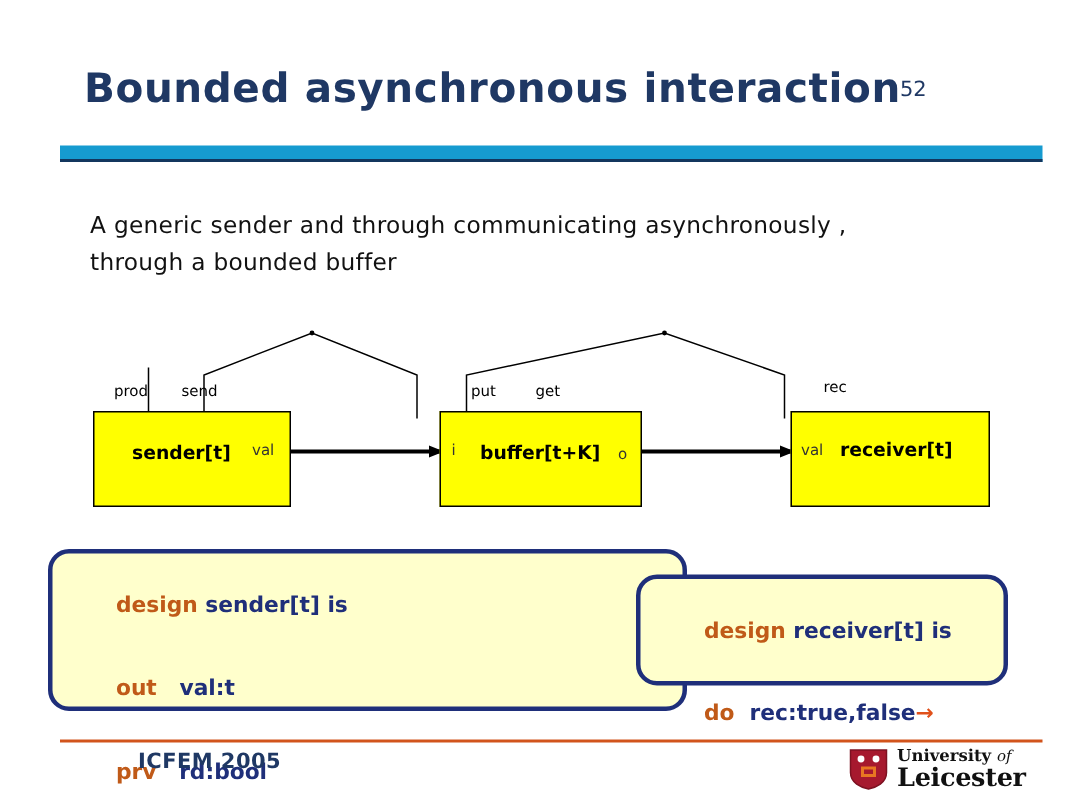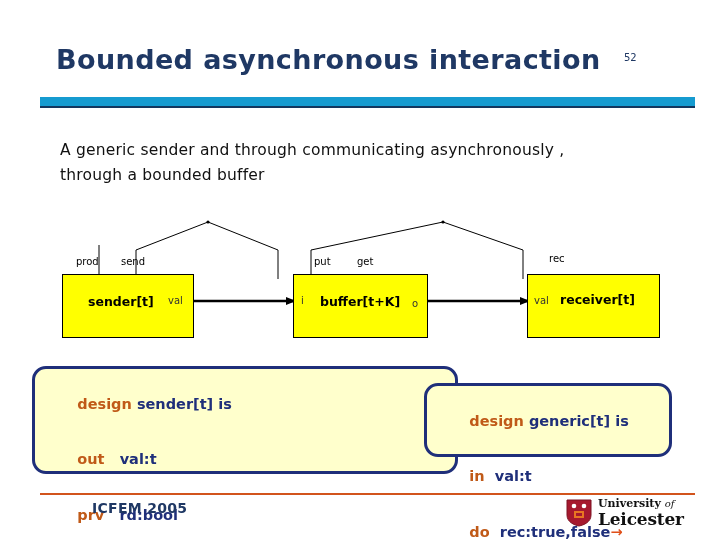--- a/index.html
+++ b/index.html
@@ -15,22 +15,22 @@
   
   .title{
     position:absolute;left:56px;top:44px;
     font-family:"DejaVu Sans", sans-serif;
     font-size:27px;font-weight:bold;
     color:#1F3864;
     letter-spacing:0.4px;
     white-space:nowrap;
   }
   .pagenum{
-    position:absolute;left:624px;top:52px;
-    font-size:10px;color:#1F3864;font-weight:normal;
+    position:absolute;left:600px;top:52px;
+    font-size:14px;color:#1F3864;font-weight:normal;
   }
   .hbar{
     position:absolute;left:40px;top:97px;width:655px;height:11px;
     background:#169BD0;
     border-bottom:2px solid #13365e;
     box-sizing:border-box;
   }
 
   
   .lead{
@@ -168,24 +168,21 @@
       <span class="kw">out</span><span>   val:t</span>
     </div>
     <div class="cline">
       <span class="kw">prv</span><span>   rd:bool</span>
     </div>
 
   </div>
 
   <div class="codebox" style="left:424px;top:383px;width:248px;height:74px;">
     <div class="cline">
-      <span class="kw">design</span><span> generic[t] is</span>
-    </div>
-    <div class="cline">
-      <span class="kw">in</span><span>  val:t</span>
+      <span class="kw">design</span><span> receiver[t] is</span>
     </div>
     <div class="cline">
       <span class="kw">do</span><span>  rec:true,false</span><span class="ar">→</span>
     </div>
   </div>
 
   <div class="footrule"></div>
   <div class="footnote">ICFEM 2005</div>
 
   <div class="logo">

